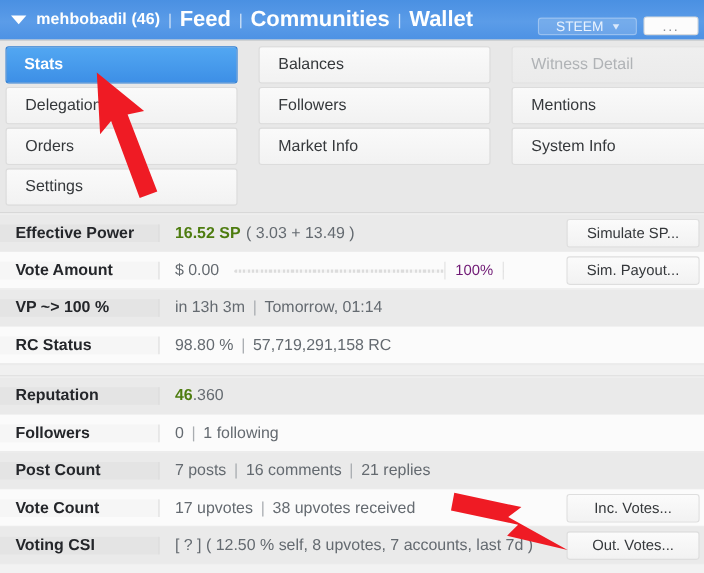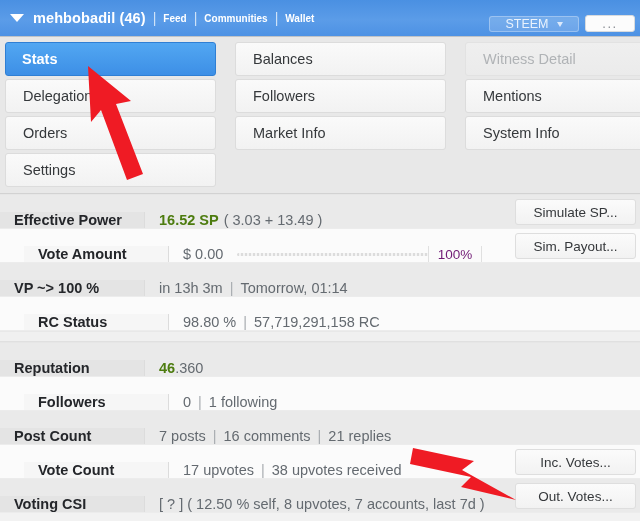--- a/index.html
+++ b/index.html
@@ -51,21 +51,21 @@
     white-space: nowrap;
   }
   .hsep {
     color: #cfe2f7;
     font-size: 14px;
     margin: 0 7px;
     font-weight: normal;
   }
   .hlink {
     color: #ffffff;
-    font-size: 10px;
+    font-size: 20px;
     font-weight: bold;
     white-space: nowrap;
     cursor: pointer;
   }
   .header-right {
     margin-left: auto;
     display: flex;
     align-items: flex-end;
     height: 100%;
     padding: 4px 5px 4px 0;
@@ -151,27 +151,27 @@
     cursor: default;
   }
 
   
   .tablewrap {
     background: #ffffff;
     border-top: 1px solid #e6e6e6;
   }
   .trow {
     display: flex;
-    align-items: flex-end;
+    align-items: center;
     min-height: 33px;
     border-bottom: 1px solid #ececec;
     position: relative;
   }
   .trow.alt  { background: #eaeaea; }
-  .trow.norm { background: #fbfbfb; padding-left: 24px; }
+  .trow.norm { background: #fbfbfb; }
 
   .tlabel {
     width: 145px;
     flex: none;
     display: flex;
     align-items: center;
     padding-left: 14px;
     box-sizing: border-box;
     font-size: 14.5px;
     font-weight: bold;

